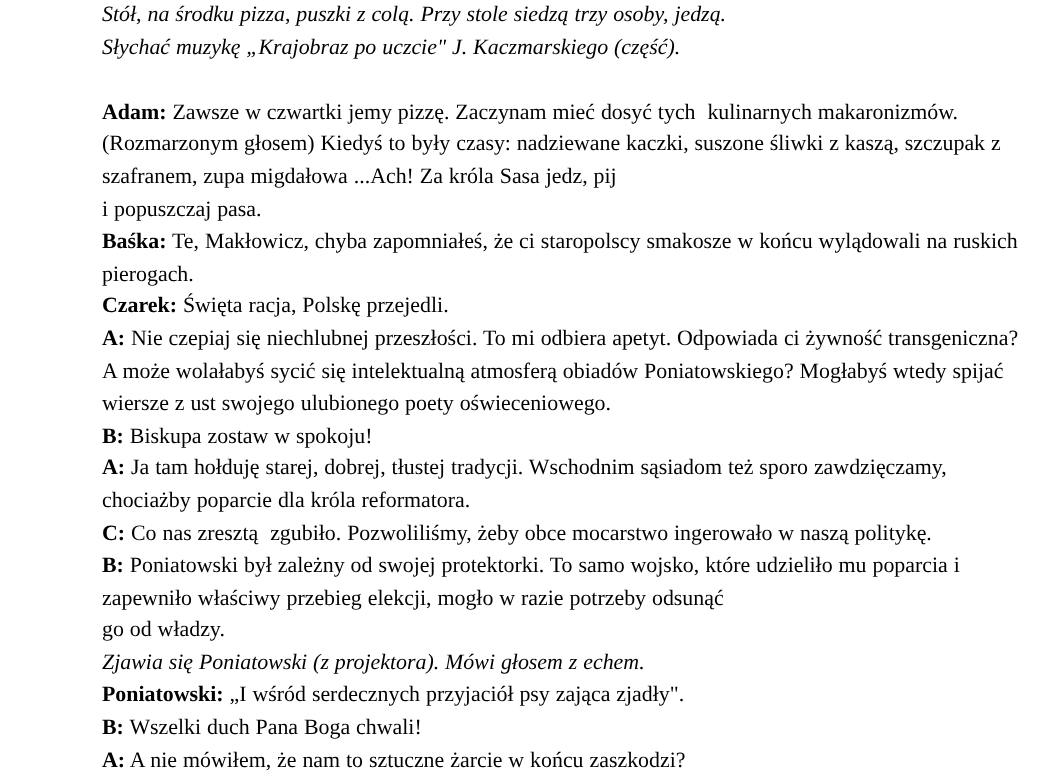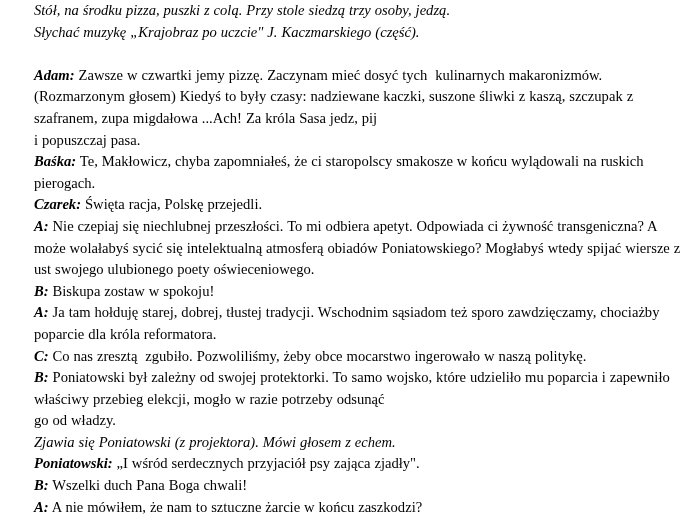--- a/index.html
+++ b/index.html
@@ -12,40 +12,39 @@
     background: #ffffff;
     font-family: "Liberation Serif", "DejaVu Serif", serif;
     color: #000000;
     overflow: hidden;
   }
   #page {
     position: relative;
     width: 700px;
     height: 424px;
     box-sizing: border-box;
-    padding: 0 16px 0 34px;
+    padding: 0 16px 0 68px;
     background: #ffffff;
   }
   .doc-body {
     font-size: 14.6px;
     line-height: 21.6px;
     text-align: left;
     white-space: pre-wrap;
     word-spacing: 0.02em;
   }
   .para {
     margin: 0;
     padding: 0;
   }
   .stage {
     font-style: italic;
   }
   .speaker {
     font-weight: bold;
-    font-style: italic;
   }
   .inline-italic {
   }
   .blank-line {
     display: block;
     height: 21.6px;
   }
   .line {
     display: block;
   }

